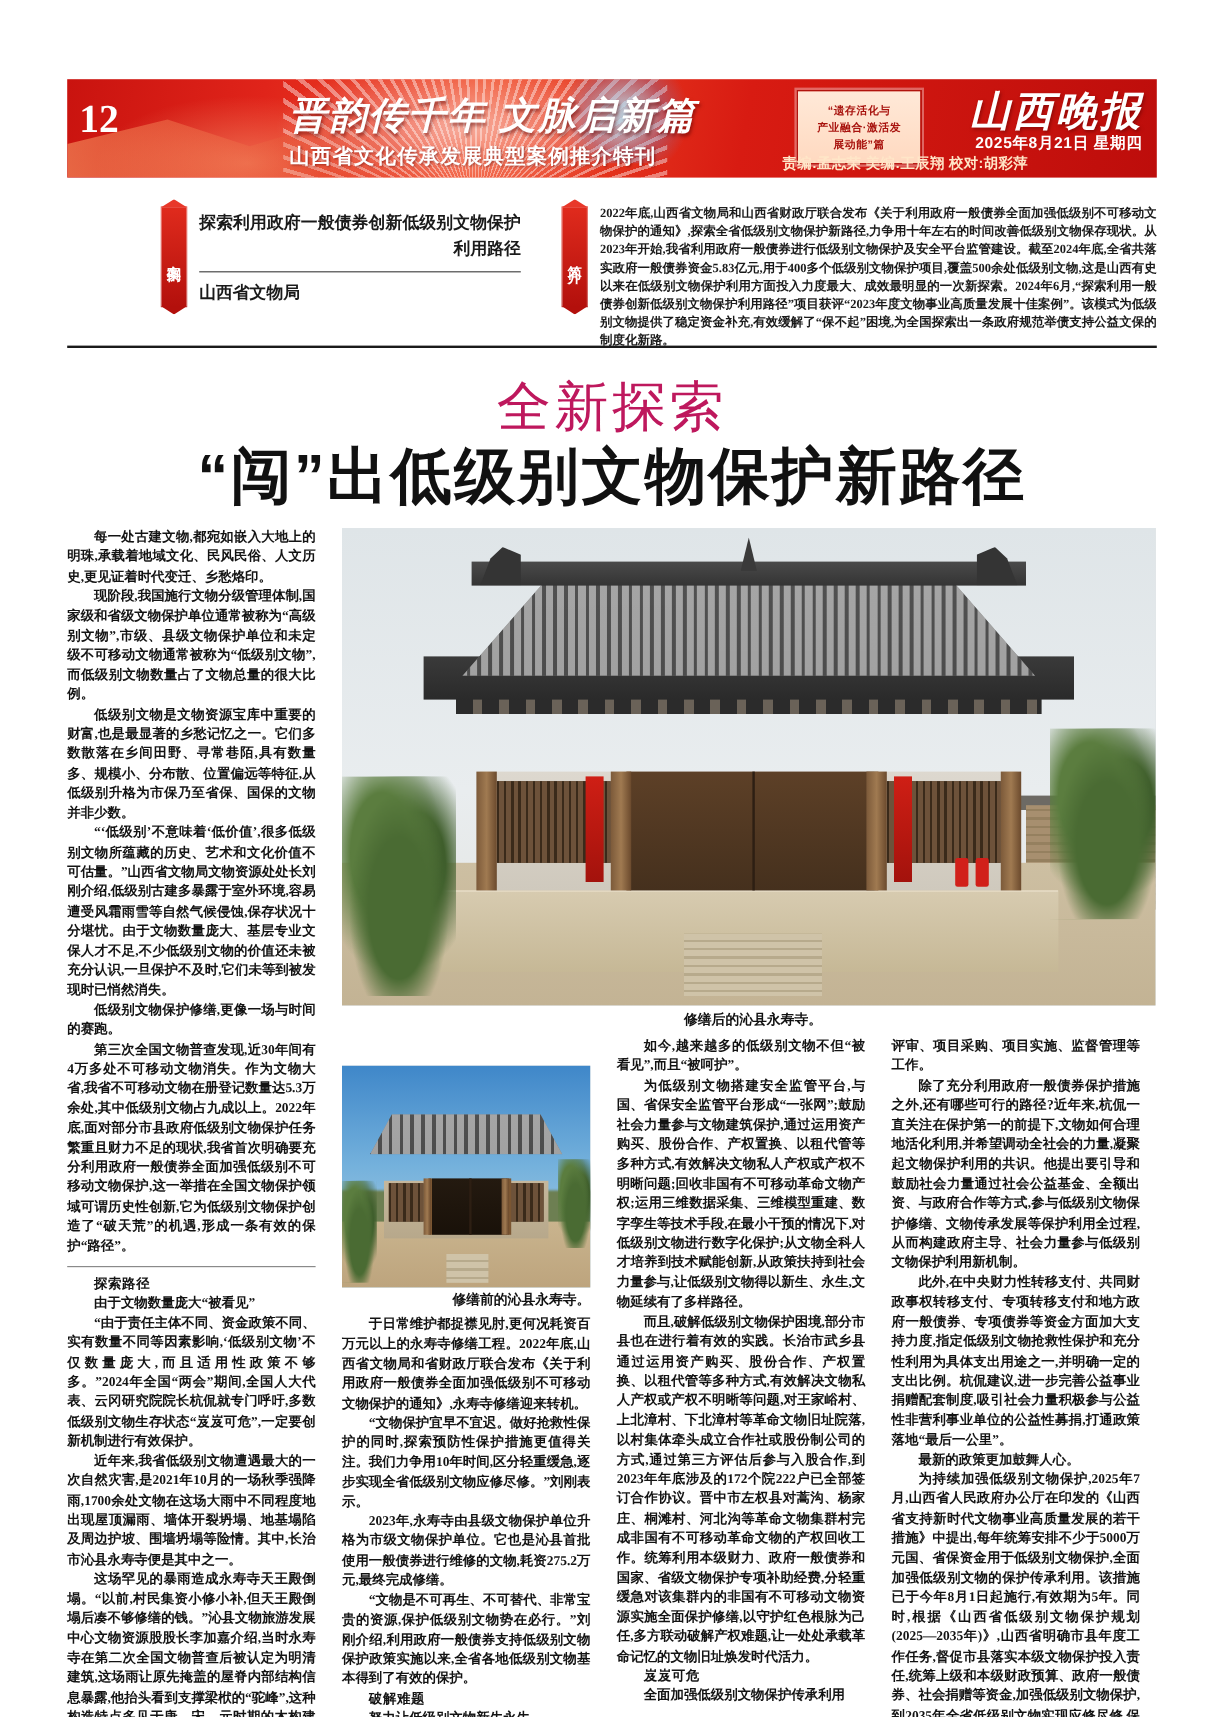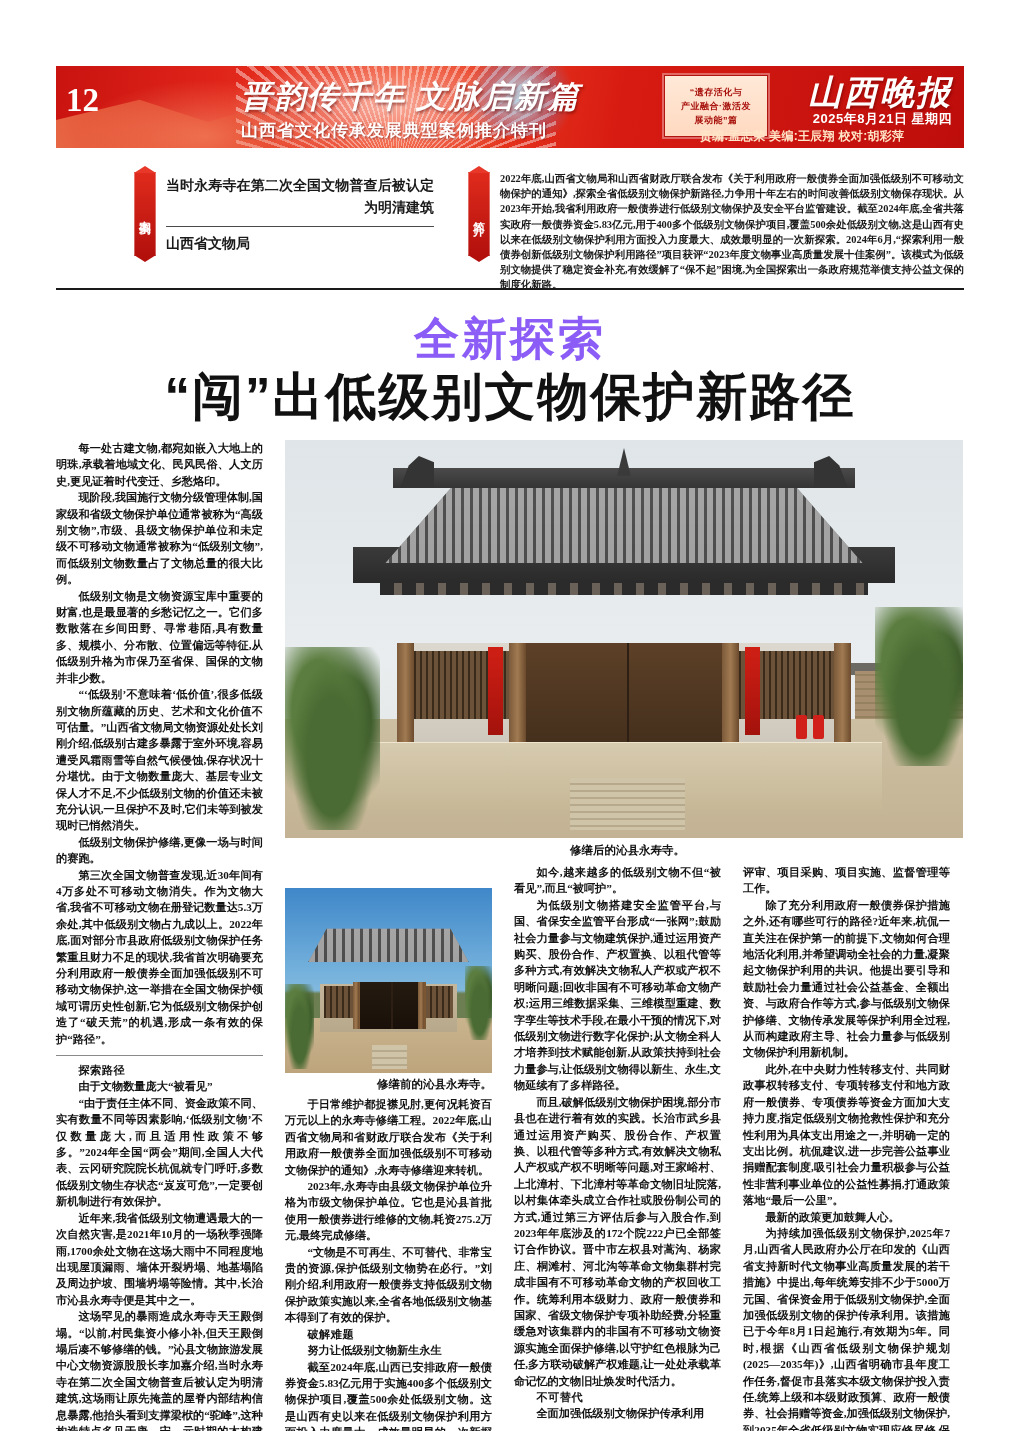--- a/index.html
+++ b/index.html
@@ -78,21 +78,21 @@
     text-shadow:1px 2px 3px rgba(90,0,0,.5);
     white-space:nowrap;
   }
   .mh-date{
     position:absolute;right:12px;top:44px;width:260px;
     text-align:right;color:#ffffff;font-size:13px;font-weight:700;
     letter-spacing:.5px;white-space:nowrap;
   }
   .mh-credits{
     position:absolute;right:12px;top:62px;width:300px;
-    text-align:center;color:#ffe6c8;font-size:12px;font-weight:700;
+    text-align:left;color:#ffe6c8;font-size:12px;font-weight:700;
     letter-spacing:.3px;white-space:nowrap;
   }
 
   
   .strip{position:absolute;left:56px;top:136px;width:908px;height:108px;}
   .ribbon{
     position:absolute;top:0;width:22px;height:84px;
     background:linear-gradient(#e02b1d,#b3100c);
     display:flex;align-items:center;justify-content:center;
     box-shadow:inset 0 0 0 1px rgba(255,255,255,.35);
@@ -125,21 +125,21 @@
   }
 
   .hr-main{
     position:absolute;left:56px;top:252px;width:908px;height:2px;background:#1a1a1a;
   }
 
   
   .headline{
     position:absolute;left:56px;top:276px;width:908px;text-align:center;
   }
-  .hl1{font-size:45px;line-height:54px;font-weight:700;letter-spacing:3px;color:#8b5cf6;}
+  .hl1{font-size:45px;line-height:54px;font-weight:400;letter-spacing:3px;color:#be185d;}
   .hl2{font-size:51px;line-height:62px;font-weight:900;letter-spacing:2px;color:#111;}
 
   
   .col{position:absolute;top:404px;width:207px;}
   .col1{left:56px;}
   .col2{left:285px;}
   .col3{left:514px;}
   .col4{left:743px;}
   .col p{
     margin:0;font-size:11.2px;line-height:16.4px;text-align:justify;
@@ -294,21 +294,21 @@
     <div class="mh-logo">山西晚报</div>
     <div class="mh-date">2025年8月21日 星期四</div>
     <div class="mh-credits">责编:孟志荣 美编:王辰翔 校对:胡彩萍</div>
   </div>
 
   <div class="strip">
     <div class="ribbon case-ribbon">
       <span>案例</span>
     </div>
     <div class="case-body">
-      <div class="case-title">当时永寿寺在第二次全国文物普查后被认定为明清建筑</div>
+      <div class="case-title">探索利用政府一般债券创新低级别文物保护利用路径</div>
       <div class="case-rule"></div>
       <div class="case-org">山西省文物局</div>
     </div>
 
     <div class="ribbon intro-ribbon">
       <span>简介</span>
     </div>
     <div class="intro-body">2022年底,山西省文物局和山西省财政厅联合发布《关于利用政府一般债券全面加强低级别不可移动文物保护的通知》,探索全省低级别文物保护新路径,力争用十年左右的时间改善低级别文物保存现状。从2023年开始,我省利用政府一般债券进行低级别文物保护及安全平台监管建设。截至2024年底,全省共落实政府一般债券资金5.83亿元,用于400多个低级别文物保护项目,覆盖500余处低级别文物,这是山西有史以来在低级别文物保护利用方面投入力度最大、成效最明显的一次新探索。2024年6月,“探索利用一般债券创新低级别文物保护利用路径”项目获评“2023年度文物事业高质量发展十佳案例”。该模式为低级别文物提供了稳定资金补充,有效缓解了“保不起”困境,为全国探索出一条政府规范举债支持公益文保的制度化新路。</div>
   </div>
 
@@ -378,32 +378,33 @@
     <p class="sub">探索路径</p>
     <p class="sub2">由于文物数量庞大“被看见”</p>
     <p>“由于责任主体不同、资金政策不同、实有数量不同等因素影响,‘低级别文物’不仅数量庞大,而且适用性政策不够多。”2024年全国“两会”期间,全国人大代表、云冈研究院院长杭侃就专门呼吁,多数低级别文物生存状态“岌岌可危”,一定要创新机制进行有效保护。</p>
     <p>近年来,我省低级别文物遭遇最大的一次自然灾害,是2021年10月的一场秋季强降雨,1700余处文物在这场大雨中不同程度地出现屋顶漏雨、墙体开裂坍塌、地基塌陷及周边护坡、围墙坍塌等险情。其中,长治市沁县永寿寺便是其中之一。</p>
     <p>这场罕见的暴雨造成永寿寺天王殿倒塌。“以前,村民集资小修小补,但天王殿倒塌后凑不够修缮的钱。”沁县文物旅游发展中心文物资源股股长李加嘉介绍,当时永寿寺在第二次全国文物普查后被认定为明清建筑,这场雨让原先掩盖的屋脊内部结构信息暴露,他抬头看到支撑梁栿的“驼峰”,这种构造特点多见于唐、宋、元时期的木构建筑。“后经专家鉴定,永寿寺建筑年代可追溯与元代,而在山西元代及元代以前的木构古建筑,仅有500多处。</p>
 
   </div>
 
   <div class="col col2" style="top:1060px;">
     <p>于日常维护都捉襟见肘,更何况耗资百万元以上的永寿寺修缮工程。2022年底,山西省文物局和省财政厅联合发布《关于利用政府一般债券全面加强低级别不可移动文物保护的通知》,永寿寺修缮迎来转机。</p>
+    <p>“文物保护宜早不宜迟。做好抢救性保护的同时,探索预防性保护措施更值得关注。我们力争用10年时间,区分轻重缓急,逐步实现全省低级别文物应修尽修。”刘刚表示。</p>
     <p>2023年,永寿寺由县级文物保护单位升格为市级文物保护单位。它也是沁县首批使用一般债券进行维修的文物,耗资275.2万元,最终完成修缮。</p>
     <p>“文物是不可再生、不可替代、非常宝贵的资源,保护低级别文物势在必行。”刘刚介绍,利用政府一般债券支持低级别文物保护政策实施以来,全省各地低级别文物基本得到了有效的保护。</p>
     <p class="sub">破解难题</p>
     <p class="sub2">努力让低级别文物新生永生</p>
     <p>截至2024年底,山西已安排政府一般债券资金5.83亿元用于实施400多个低级别文物保护项目,覆盖500余处低级别文物。这是山西有史以来在低级别文物保护利用方面投入力度最大、成效最明显的一次新探索,打破</p>
   </div>
 
   <div class="col col3" style="top:828px;">
     <p>如今,越来越多的低级别文物不但“被看见”,而且“被呵护”。</p>
     <p>为低级别文物搭建安全监管平台,与国、省保安全监管平台形成“一张网”;鼓励社会力量参与文物建筑保护,通过运用资产购买、股份合作、产权置换、以租代管等多种方式,有效解决文物私人产权或产权不明晰问题;回收非国有不可移动革命文物产权;运用三维数据采集、三维模型重建、数字孪生等技术手段,在最小干预的情况下,对低级别文物进行数字化保护;从文物全科人才培养到技术赋能创新,从政策扶持到社会力量参与,让低级别文物得以新生、永生,文物延续有了多样路径。</p>
     <p>而且,破解低级别文物保护困境,部分市县也在进行着有效的实践。长治市武乡县通过运用资产购买、股份合作、产权置换、以租代管等多种方式,有效解决文物私人产权或产权不明晰等问题,对王家峪村、上北漳村、下北漳村等革命文物旧址院落,以村集体牵头成立合作社或股份制公司的方式,通过第三方评估后参与入股合作,到2023年年底涉及的172个院222户已全部签订合作协议。晋中市左权县对蒿沟、杨家庄、桐滩村、河北沟等革命文物集群村完成非国有不可移动革命文物的产权回收工作。统筹利用本级财力、政府一般债券和国家、省级文物保护专项补助经费,分轻重缓急对该集群内的非国有不可移动文物资源实施全面保护修缮,以守护红色根脉为己任,多方联动破解产权难题,让一处处承载革命记忆的文物旧址焕发时代活力。</p>
-    <p class="sub">不可替代</p>
+    <p class="sub">岌岌可危</p>
     <p class="sub2">全面加强低级别文物保护传承利用</p>
 
   </div>
 
   <div class="col col4" style="top:828px;">
     <p class="noind">评审、项目采购、项目实施、监督管理等工作。</p>
     <p>除了充分利用政府一般债券保护措施之外,还有哪些可行的路径?近年来,杭侃一直关注在保护第一的前提下,文物如何合理地活化利用,并希望调动全社会的力量,凝聚起文物保护利用的共识。他提出要引导和鼓励社会力量通过社会公益基金、全额出资、与政府合作等方式,参与低级别文物保护修缮、文物传承发展等保护利用全过程,从而构建政府主导、社会力量参与低级别文物保护利用新机制。</p>
     <p>此外,在中央财力性转移支付、共同财政事权转移支付、专项转移支付和地方政府一般债券、专项债券等资金方面加大支持力度,指定低级别文物抢救性保护和充分性利用为具体支出用途之一,并明确一定的支出比例。杭侃建议,进一步完善公益事业捐赠配套制度,吸引社会力量积极参与公益性非营利事业单位的公益性募捐,打通政策落地“最后一公里”。</p>
     <p>最新的政策更加鼓舞人心。</p>
     <p>为持续加强低级别文物保护,2025年7月,山西省人民政府办公厅在印发的《山西省支持新时代文物事业高质量发展的若干措施》中提出,每年统筹安排不少于5000万元国、省保资金用于低级别文物保护,全面加强低级别文物的保护传承利用。该措施已于今年8月1日起施行,有效期为5年。同时,根据《山西省低级别文物保护规划(2025—2035年)》,山西省明确市县年度工作任务,督促市县落实本级文物保护投入责任,统筹上级和本级财政预算、政府一般债券、社会捐赠等资金,加强低级别文物保护,到2035年全省低级别文物实现应修尽修,保护状况全面改善。所有完成年度任务的市,根据其项目储备情况最高给予一次性项目补助1000万元。</p>

